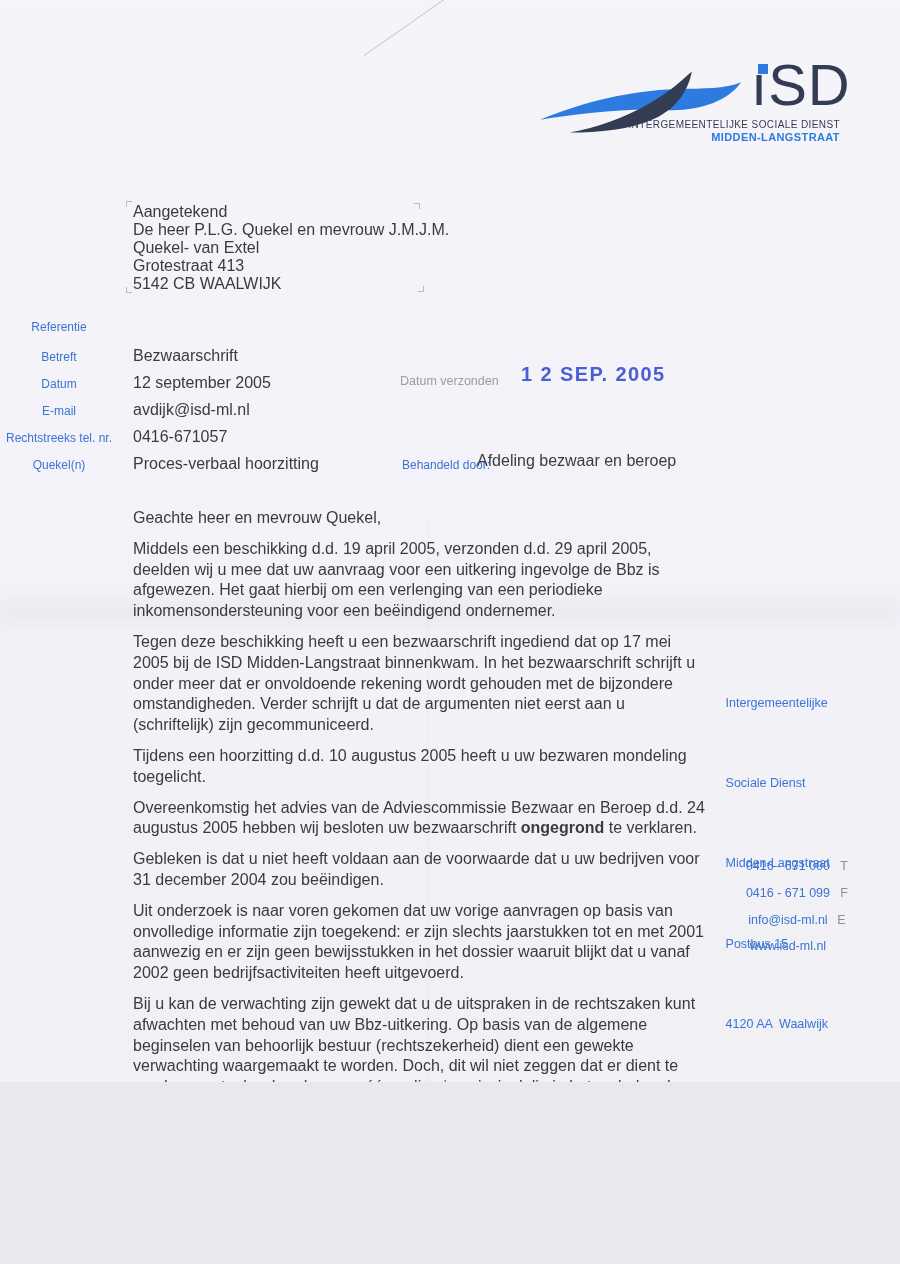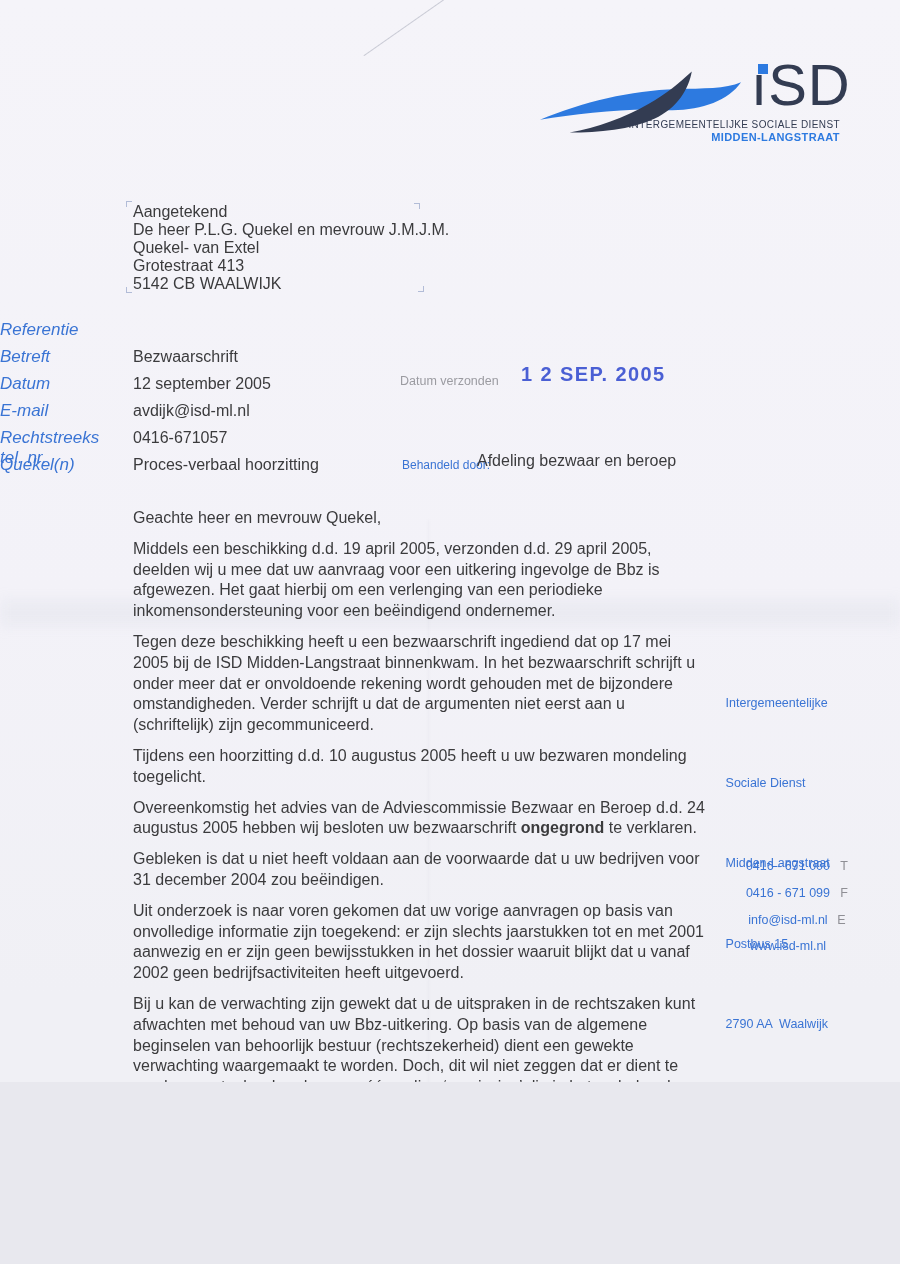--- a/index.html
+++ b/index.html
@@ -43,21 +43,21 @@
   .recipient { position: absolute; left: 133px; top: 203px; font-size: 16px; line-height: 18px; color: #3b3b3d; }
   .corner { position: absolute; width: 6px; height: 6px; opacity: 0.55; }
   .corner.tl { left: 126px; top: 201px; border-top: 1px solid #7d90bd; border-left: 1px solid #7d90bd; }
   .corner.tr { left: 414px; top: 203px; border-top: 1px solid #7d90bd; border-right: 1px solid #7d90bd; }
   .corner.bl { left: 126px; top: 287px; border-bottom: 1px solid #7d90bd; border-left: 1px solid #7d90bd; }
   .corner.br { left: 418px; top: 286px; border-bottom: 1px solid #7d90bd; border-right: 1px solid #7d90bd; }
 
   
   .fields { position: absolute; left: 0; top: 320px; }
   .field-row { display: flex; align-items: baseline; height: 27px; }
-  .field-label { width: 118px; text-align: left; font-size: 17px; color: #3a74d4; flex: 0 0 118px; font-style: italic; }
+  .field-label { width: 118px; text-align: center; font-size: 12px; color: #3a74d4; flex: 0 0 118px; }
   .field-value { margin-left: 15px; font-size: 16px; color: #3b3b3d; }
 
   .meta-label { position: absolute; font-size: 12.5px; color: #9b9ba1; }
   .datum-verzonden-label { left: 400px; top: 374px; }
   .stamp {
     position: absolute; left: 521px; top: 362px;
     font-size: 21px; font-weight: bold; letter-spacing: 1.5px;
     color: #4a5fd4; transform: scaleX(0.95); transform-origin: left top;
   }
   .behandeld-label { position: absolute; left: 402px; top: 458px; font-size: 12px; color: #3a74d4; }
@@ -157,21 +157,21 @@
     <p>Gebleken is dat u niet heeft voldaan aan de voorwaarde dat u uw bedrijven voor 31 december 2004 zou beëindigen.</p>
     <p>Uit onderzoek is naar voren gekomen dat uw vorige aanvragen op basis van onvolledige informatie zijn toegekend: er zijn slechts jaarstukken tot en met 2001 aanwezig en er zijn geen bewijsstukken in het dossier waaruit blijkt dat u vanaf 2002 geen bedrijfsactiviteiten heeft uitgevoerd.</p>
     <p>Bij u kan de verwachting zijn gewekt dat u de uitspraken in de rechtszaken kunt afwachten met behoud van uw Bbz-uitkering. Op basis van de algemene beginselen van behoorlijk bestuur (rechtszekerheid) dient een gewekte verwachting waargemaakt te worden. Doch, dit wil niet zeggen dat er dient te worden voortgeborduurd op een éénmalige ‘vergissing’ die in het verleden door het bestuursorgaan is gemaakt (positief beslissen op basis van onvolledige gegevens).</p>
   </div>
 
   <div class="sidebar-org">
     <div class="pad">Intergemeentelijke</div>
     <div class="pad">Sociale Dienst</div>
     <div class="pad">Midden-Langstraat</div>
     <div class="pad">Postbus 15</div>
-    <div class="pad">2790 AA  Waalwijk</div>
+    <div class="pad">4120 AA  Waalwijk</div>
     <div class="pad">Grotestraat 403</div>
     <div class="pad">5142 CB  Waalwijk</div>
   </div>
 
   <div class="sidebar-contacts">
     <div class="contact-row">
       <span class="contact-value">0416 - 671 000</span>
       <span class="contact-type">T</span>
     </div>
     <div class="contact-row">

